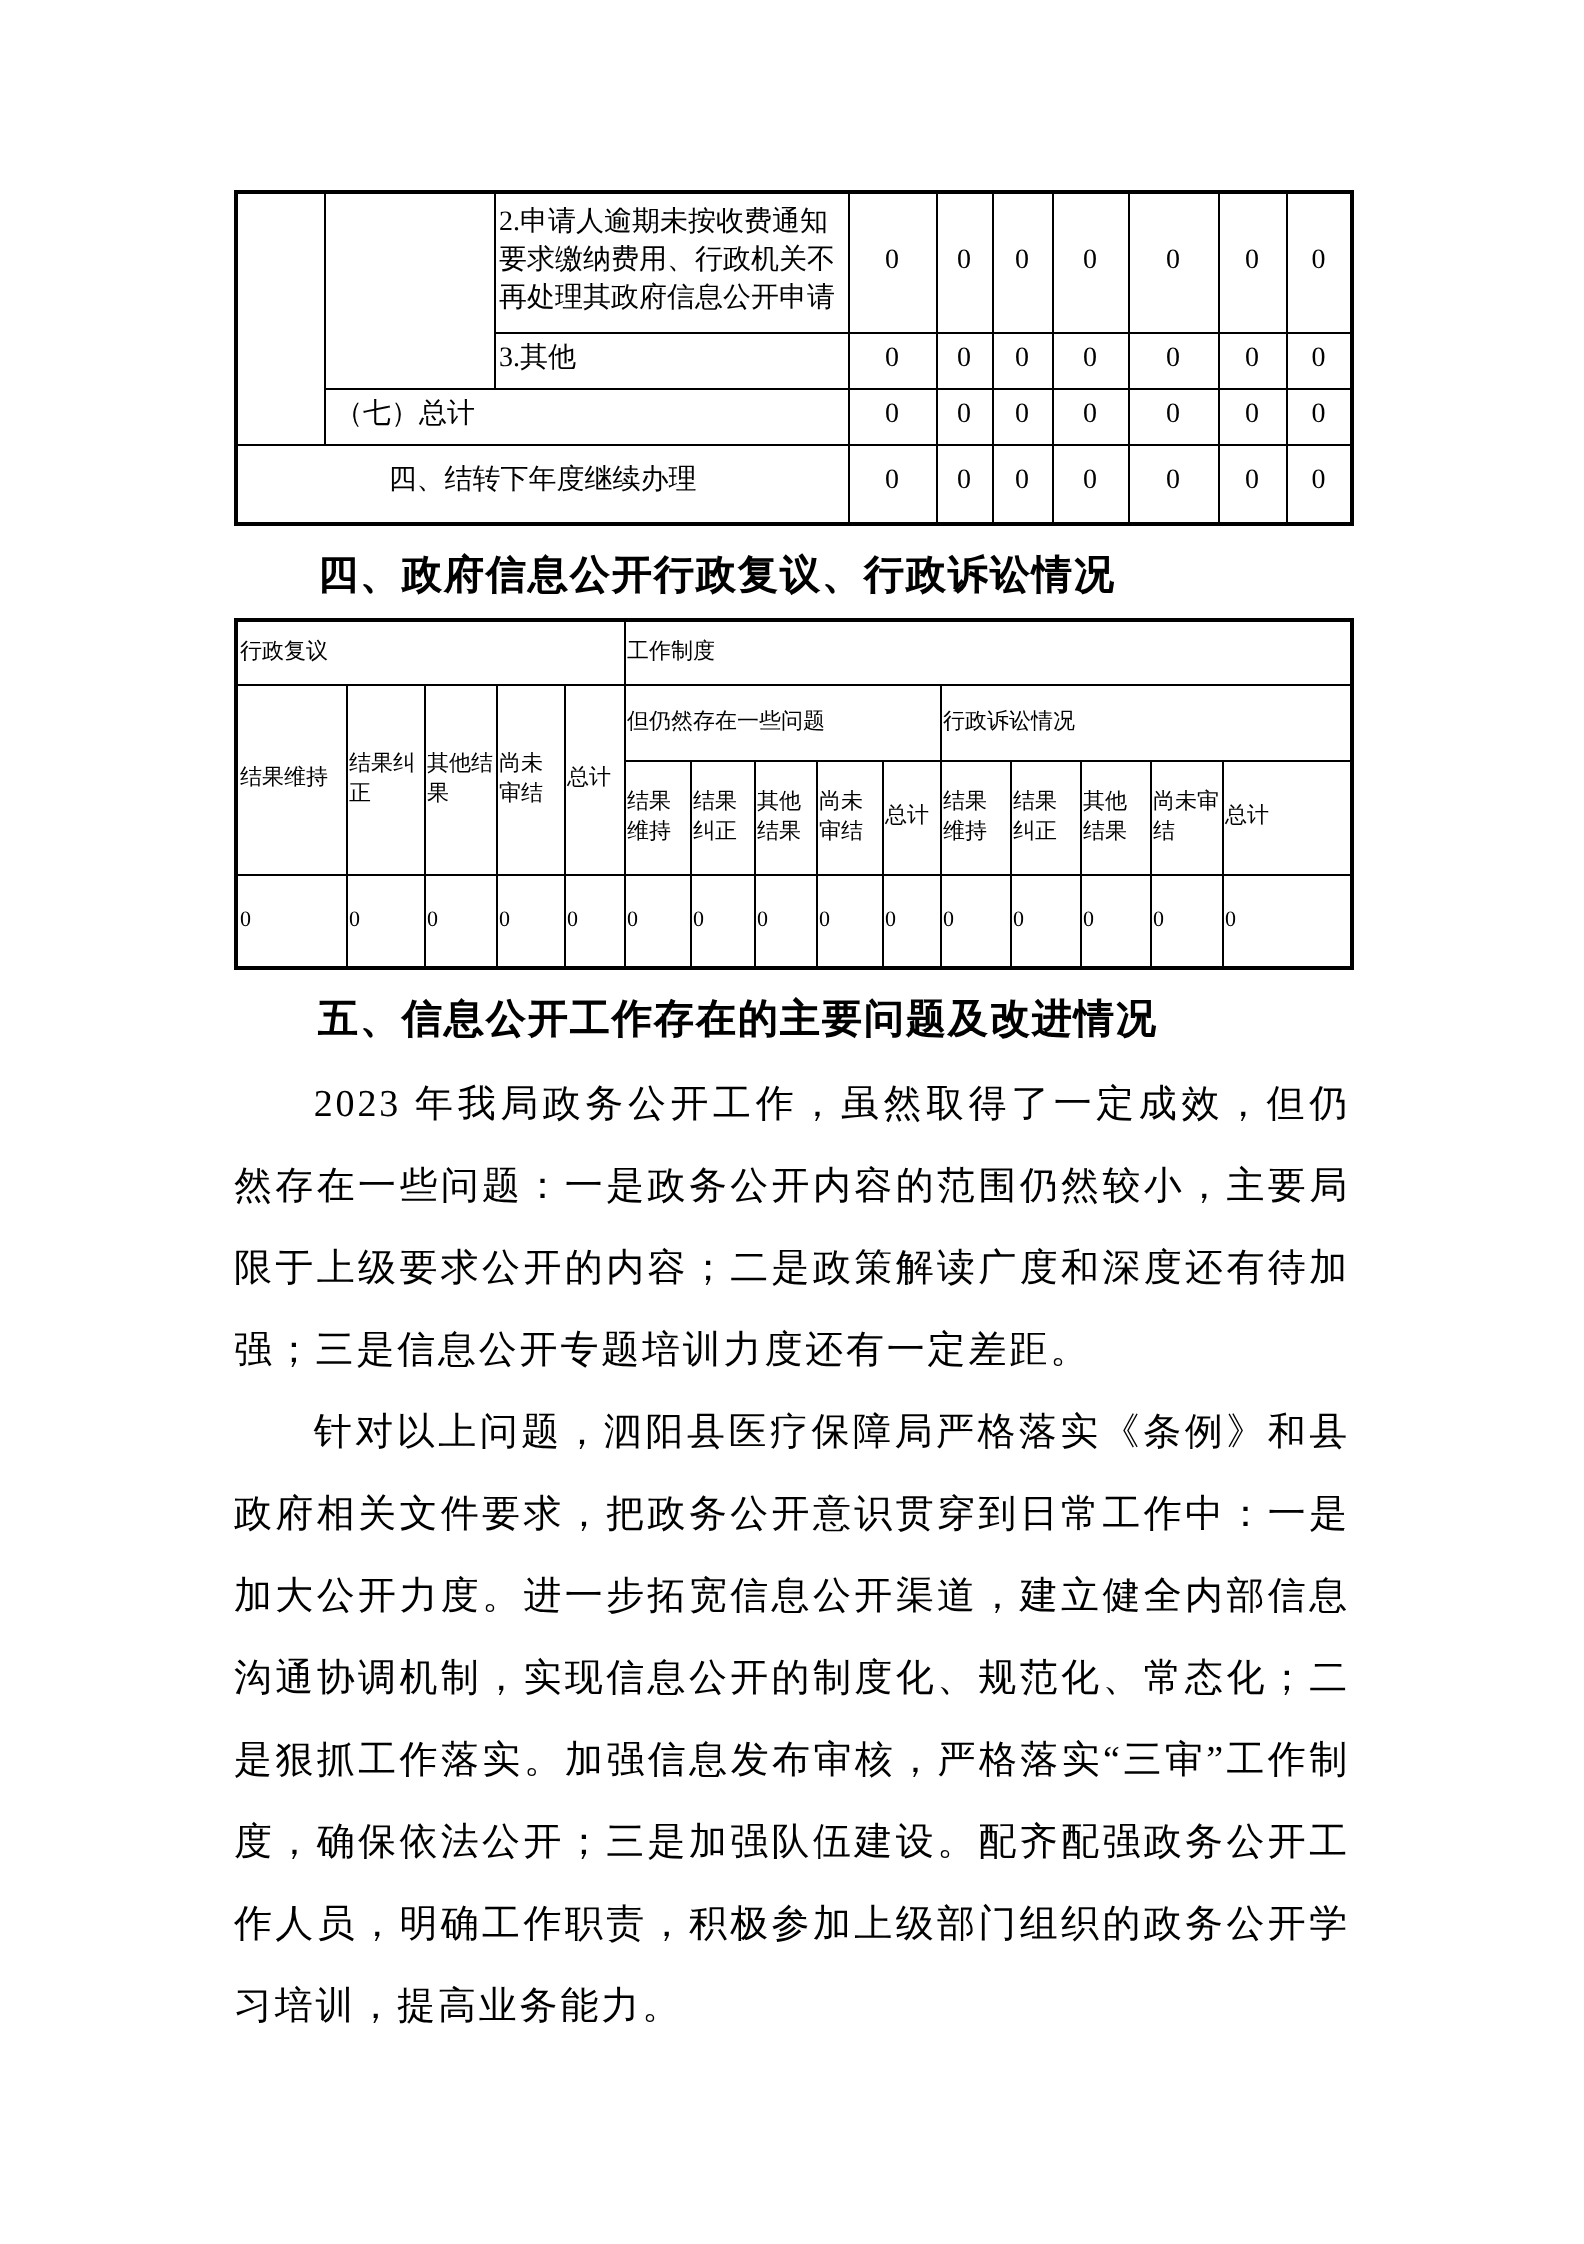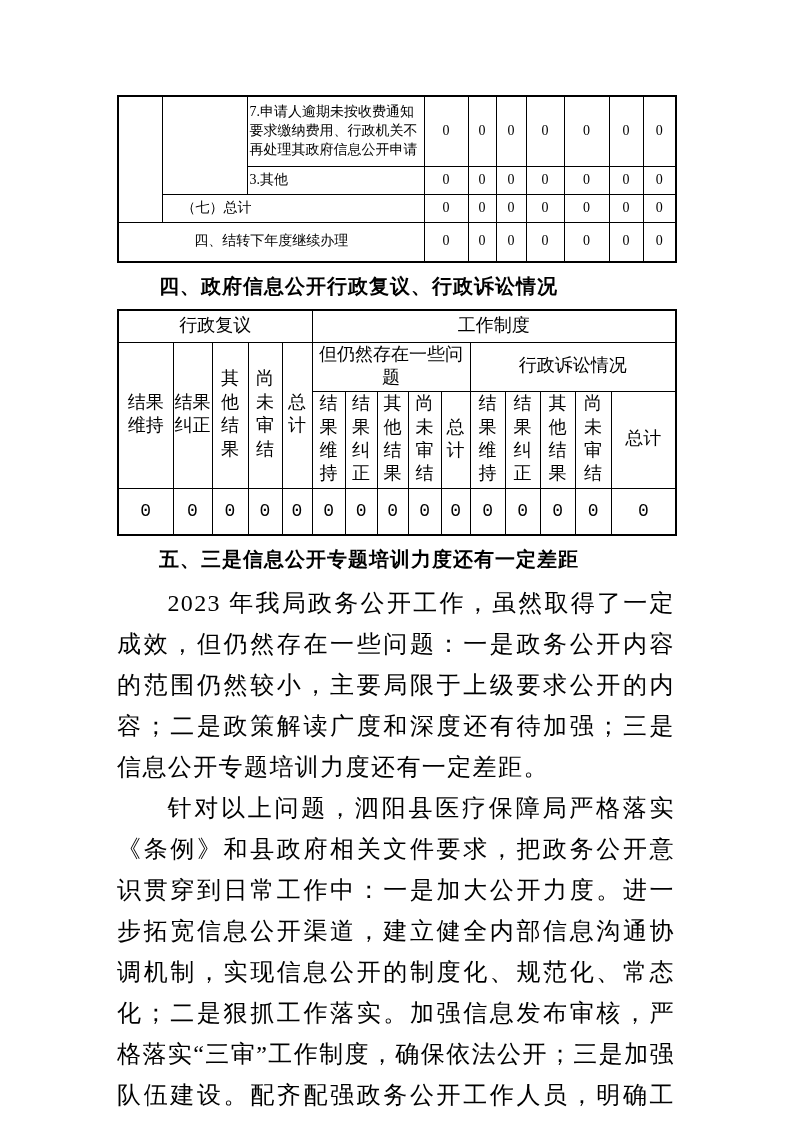--- a/index.html
+++ b/index.html
@@ -30,42 +30,40 @@
   td {
     border: 1px solid #000;
     font-size: 14px;
     line-height: 1.35;
     vertical-align: middle;
     padding: 1px 2px;
     overflow: hidden;
     word-break: break-all;
   }
   .t1 .lbl { text-align: left; }
-  .t1 .lbl-span { text-align: left; padding-left: 19px; }
+  .t1 .lbl-span { text-align: left; padding-left: 5px; }
   .t1 .lbl-center { text-align: center; }
   .t1 .v { text-align: center; }
   .t2 td {
-    font-size: 18px;
+    font-size: 11px;
     line-height: 1.3;
-    text-align: center;
     padding: 1px;
-    font-family: Liberation Mono, monospace;
   }
   .heading {
-    font-family: Liberation Mono, monospace;
+    font-family: Liberation Sans, sans-serif;
     font-weight: bold;
     font-size: 20px;
     letter-spacing: 1px;
     line-height: 28px;
     margin: 11px 0 7px 0;
     text-indent: 42px;
     white-space: nowrap;
   }
   .para {
-    font-size: 24px;
+    font-size: 19px;
     letter-spacing: 1.4px;
     line-height: 41px;
     text-align: justify;
     text-indent: 2.1em;
     margin: 0;
   }
   .paras { margin-top: 8px; }
 </style>
 </head>
 <body>
@@ -83,21 +81,21 @@
           <col style="width:30px">
         <col style="width:38px">
           <col style="width:45px">
           <col style="width:34px">
           <col style="width:33px">
       </colgroup>
       <tbody>
           <tr style="height:70px">
         <td rowspan="3"></td>
         <td rowspan="2"></td>
-        <td class="lbl">7.申请人逾期未按收费通知要求缴纳费用、行政机关不再处理其政府信息公开申请</td>
+        <td class="lbl">2.申请人逾期未按收费通知要求缴纳费用、行政机关不再处理其政府信息公开申请</td>
         <td class="v">0</td>
         <td class="v">0</td>
         <td class="v">0</td>
         <td class="v">0</td>
         <td class="v">0</td>
         <td class="v">0</td>
         <td class="v">0</td>
       </tr>
       <tr style="height:28px">
         <td class="lbl">3.其他</td>
@@ -191,21 +189,21 @@
         <td>0</td>
         <td>0</td>
         <td>0</td>
         <td>0</td>
         <td>0</td>
         <td>0</td>
       </tr>
     </tbody>
       </table>
 
-    <div class="heading">五、三是信息公开专题培训力度还有一定差距</div>
+    <div class="heading">五、信息公开工作存在的主要问题及改进情况</div>
 
     <div class="paras">
       <p class="para">2023 年我局政务公开工作，虽然取得了一定成效，但仍然存在一些问题：一是政务公开内容的范围仍然较小，主要局限于上级要求公开的内容；二是政策解读广度和深度还有待加强；三是信息公开专题培训力度还有一定差距。</p>
       <p class="para">针对以上问题，泗阳县医疗保障局严格落实《条例》和县政府相关文件要求，把政务公开意识贯穿到日常工作中：一是加大公开力度。进一步拓宽信息公开渠道，建立健全内部信息沟通协调机制，实现信息公开的制度化、规范化、常态化；二是狠抓工作落实。加强信息发布审核，严格落实“三审”工作制度，确保依法公开；三是加强队伍建设。配齐配强政务公开工作人员，明确工作职责，积极参加上级部门组织的政务公开学习培训，提高业务能力。</p>
     </div>
 
   </div>
 </div>
 
 </body></html>

